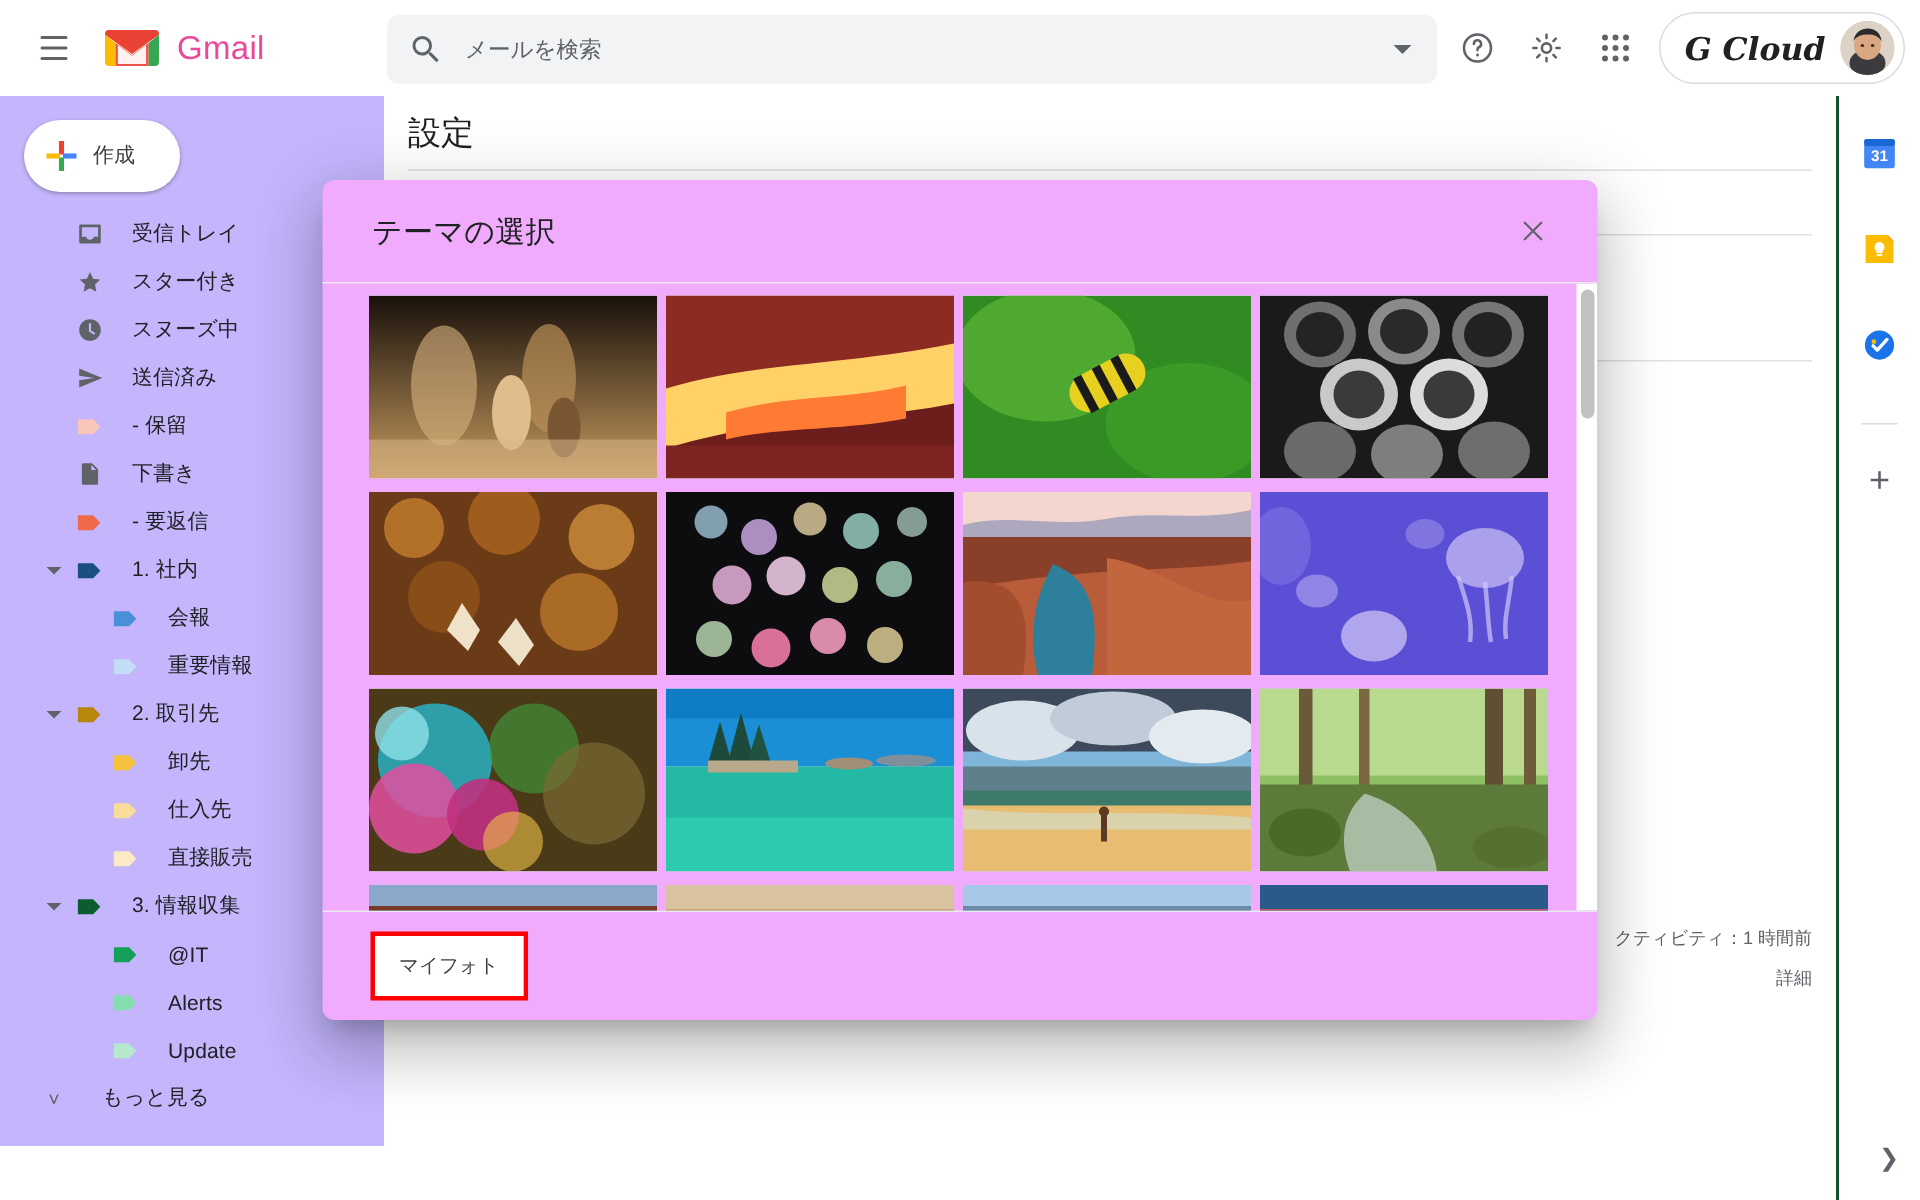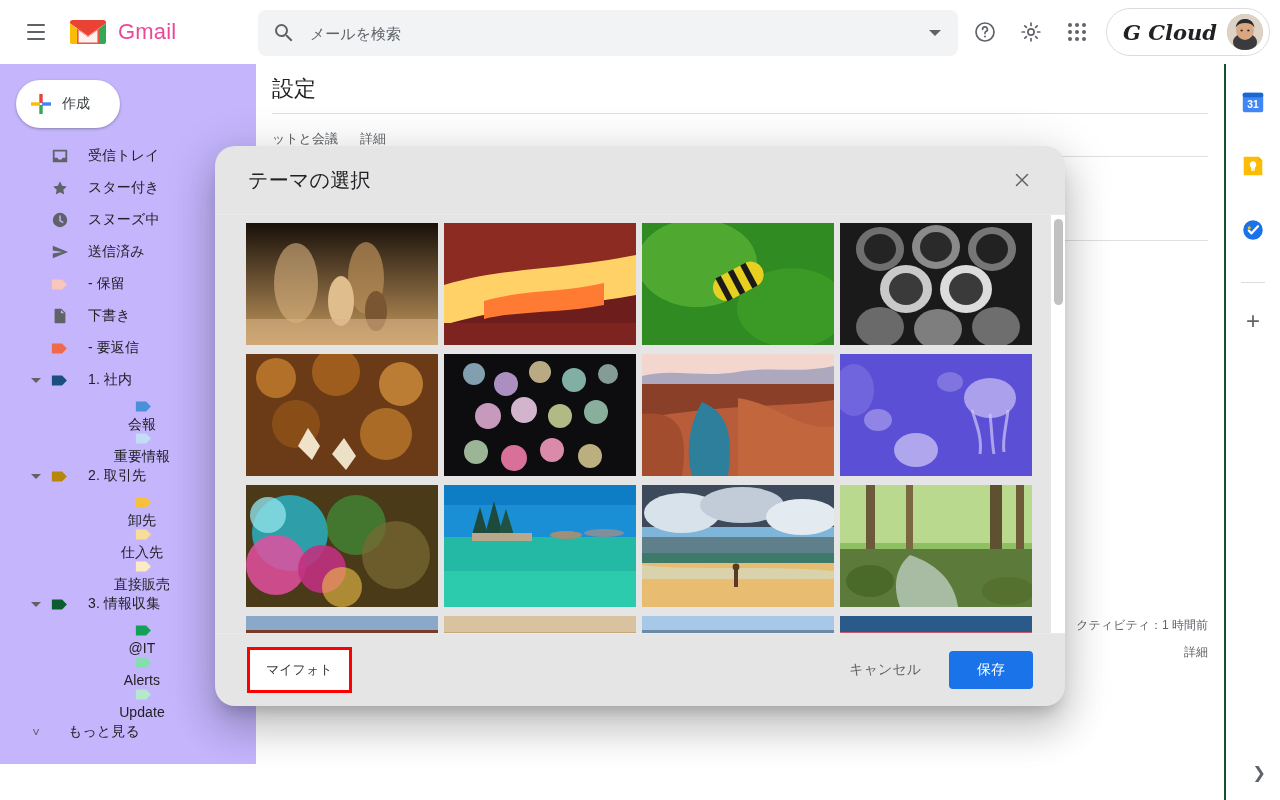--- a/index.html
+++ b/index.html
@@ -63,21 +63,21 @@
   .compose-label { font-size:14px;color:#3c4043; }
   .plus-g { width:22px;height:22px;position:relative;flex:none; }
 
   .navlist { margin-top: 12px; }
   .navitem {
     height:32px; display:flex; align-items:center; border-radius:0 16px 16px 0;
     padding-left: 26px; cursor:pointer; font-size:14px; color:#202124; gap: 0;
   }
   .navitem .nicon { width:20px;height:20px;display:flex;align-items:center;justify-content:center;flex:none; }
   .navitem .nlabel { margin-left: 18px; white-space:nowrap; letter-spacing:.1px;}
-  .navitem.child { padding-left: 10px; flex-direction: column; }
+  .navitem.child { padding-left: 28px; }
   .navitem.child .nlabel { margin-left: 18px; }
   .arrow-slot { width: 20px; display:flex;align-items:center;justify-content:center;flex:none;margin-right:4px; }
   .tri-down { width:0;height:0;border-left:5px solid transparent;border-right:5px solid transparent;border-top:5px solid #5f6368; }
   .chev-down { font-size:13px;color:#5f6368;line-height:1; }
 
   
   .mainarea { position:absolute; left:256px; top:64px; width:968px; height:736px; background:#fff; }
   .settings-title { position:absolute; left:16px; top:10px; font-size:22px; color:#202124; }
   .settings-rule { position:absolute; left:16px; top:49px; width:936px; height:1px; background:#e0e0e0; }
   .tabs-row { position:absolute; left:16px; top:58px; width:936px; height:34px; display:flex; align-items:center; gap:22px; font-size:13px; color:#5f6368;}
@@ -90,23 +90,23 @@
   
   .rightrail { position:absolute; right:0; top:64px; width:56px; height:736px; background:#fff; border-left:2px solid #14532d; display:flex; flex-direction:column; align-items:center; padding-top:22px;}
   .rail-ico { width:32px;height:32px;margin-bottom:32px;display:flex;align-items:center;justify-content:center;cursor:pointer;border-radius:4px;}
   .rail-div { width:24px;height:1px;background:#dadce0;margin: 4px 0 26px 0;}
   .rail-plus { font-size:24px;color:#5f6368;cursor:pointer;line-height:1;}
   .rail-expand { position:absolute; bottom:18px; right:14px; font-size:16px; color:#5f6368; cursor:pointer;}
 
   
   .dialog {
     position:absolute; left:215px; top:120px; width:850px; height:560px;
-    background:#e5e5e5; border-radius:20px;
+    background:#f0abfc; border-radius:8px;
     box-shadow: 0 11px 15px -7px rgba(0,0,0,.2), 0 24px 38px 3px rgba(0,0,0,.14), 0 9px 46px 8px rgba(0,0,0,.12);
-    display:flex; flex-direction:column; overflow:hidden;margin-top:26px;
+    display:flex; flex-direction:column; overflow:hidden;
   }
   .dlg-head { height:68px; flex:none; display:flex; align-items:center; justify-content:space-between; padding:0 26px 0 33px;}
   .dlg-title { font-size:20px; color:#202124; letter-spacing:.2px;}
   .dlg-close { width:34px;height:34px;display:flex;align-items:center;justify-content:center;cursor:pointer;border-radius:50%; }
 
   .dlg-body { flex:1; position:relative; overflow:hidden; border-top:1px solid #e8eaed; border-bottom:1px solid #e8eaed;}
   .thumbs {
     position:absolute; inset:0; padding: 8px 0 0 31px;
     display:grid; grid-template-columns: repeat(4, 192px); gap: 9px 6px;
     align-content:start;
@@ -612,20 +612,16 @@
         </div>
       <div class="scrolltrack">
         <div class="scrollthumb"></div>
       </div>
     </div>
 
     <div class="dlg-foot">
       <span class="myphotos-wrap">
         <button class="myphotos">マイフォト</button>
       </span>
-      <span class="foot-right">
-        <button class="btn-cancel">キャンセル</button>
-        <button class="btn-save">保存</button>
-      </span>
     </div>
   </div>
 
 </div>
 
 </body></html>

